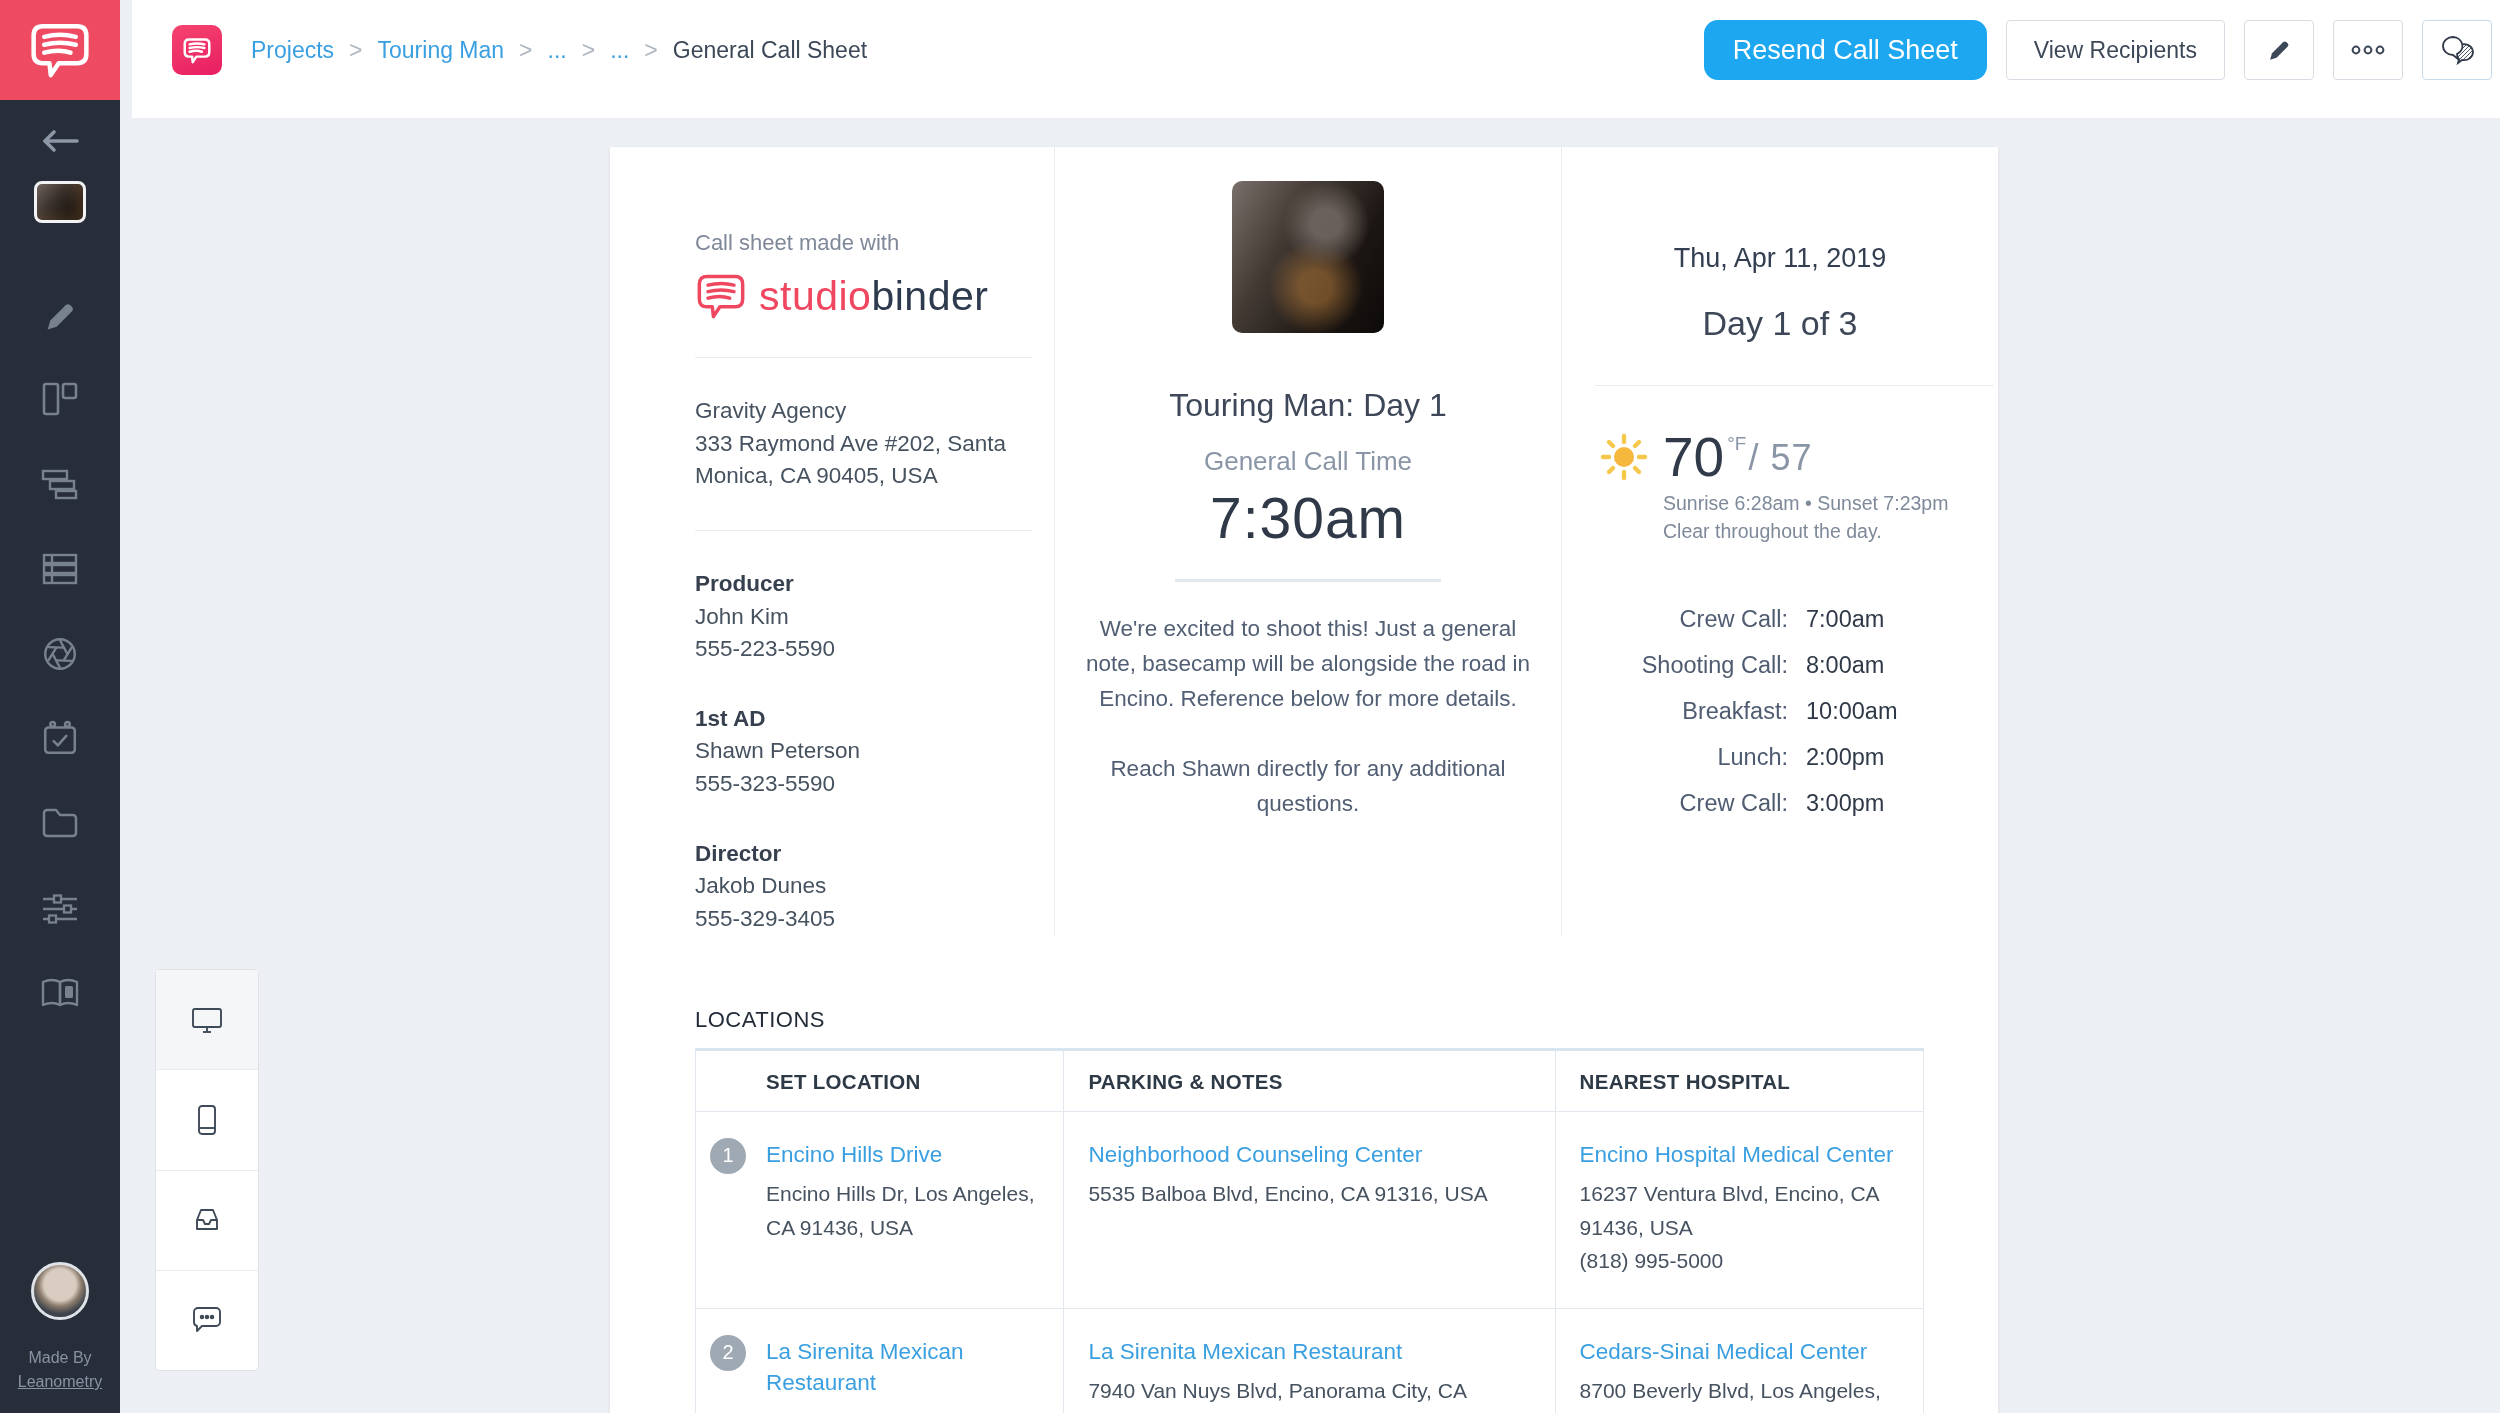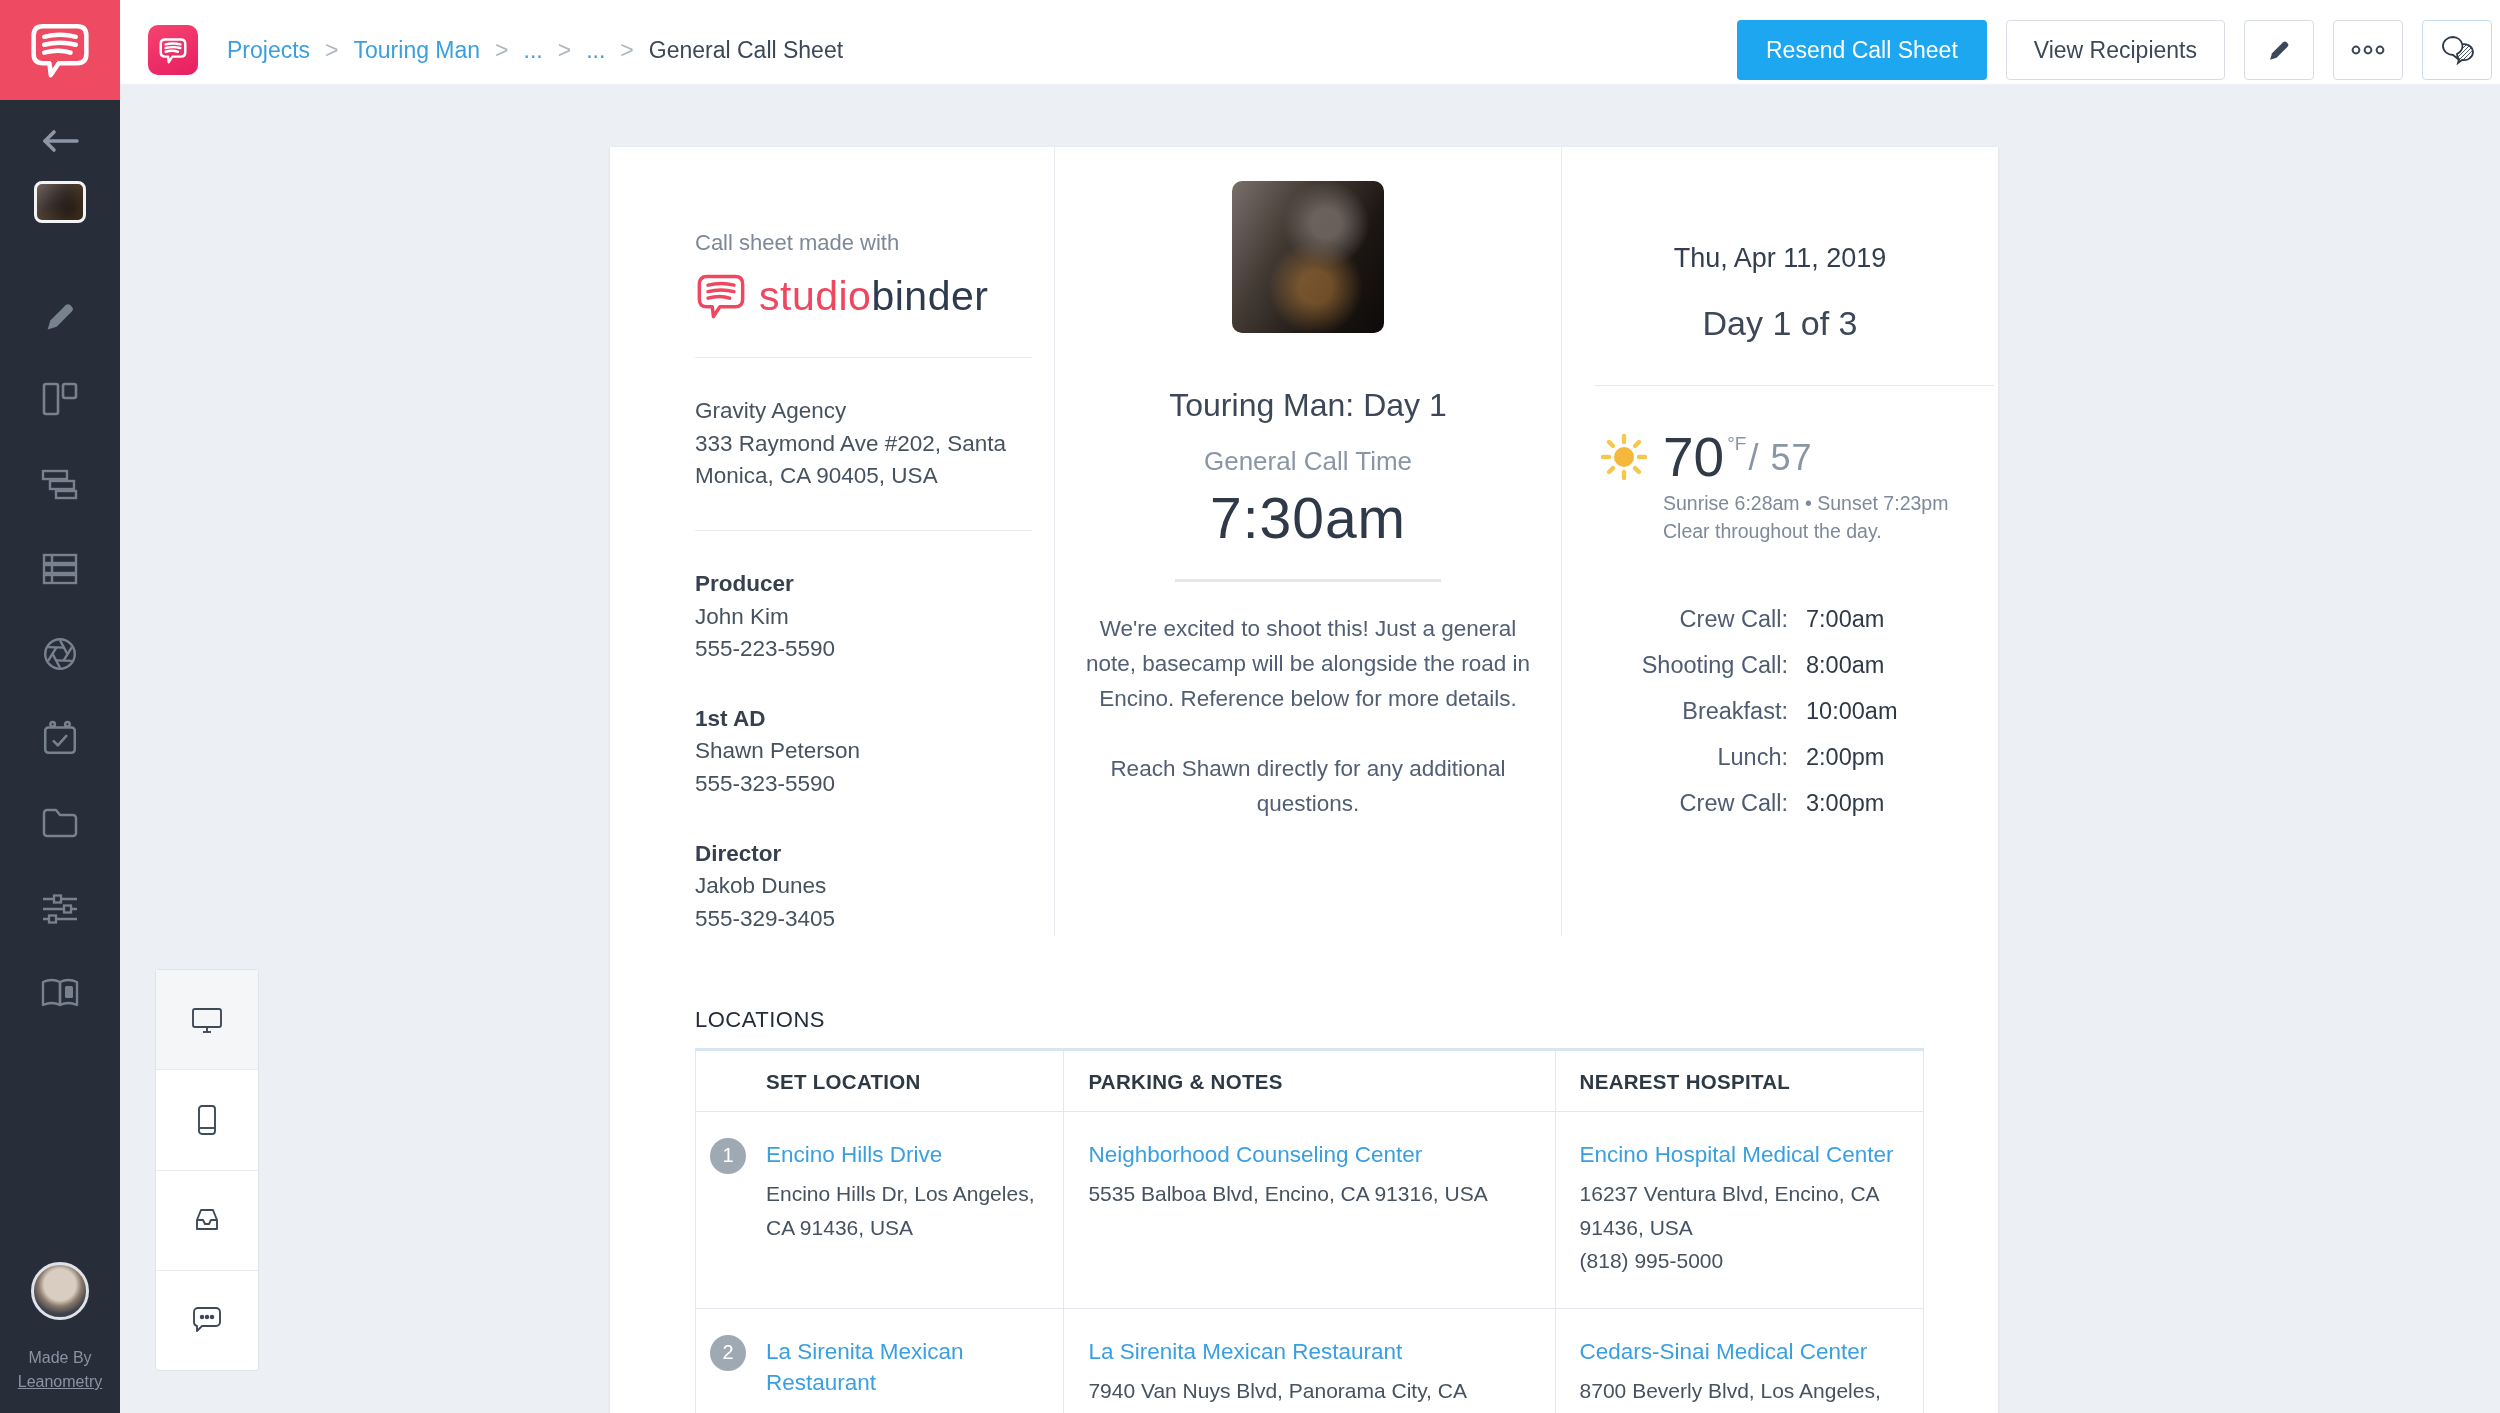--- a/index.html
+++ b/index.html
@@ -17,28 +17,28 @@
     background:linear-gradient(130deg,#6e6360 0%,#3a312d 40%,#17120f 75%,#0b0908 100%);
     box-shadow:inset -8px -4px 14px rgba(201,142,83,.25);
   }
   .avatar {
     width:58px; height:58px; border-radius:50%; border:3px solid #dfe3e8;
     background:radial-gradient(circle at 50% 38%,#d9cdc2 0 38%,#8a7a6b 52%,#3f444c 70%,#2e3642 100%);
   }
   .madeby { font-size:16px; color:#8a93a3; line-height:1.5; text-align:center; }
   .madeby .u { text-decoration:underline; cursor:pointer; }
   
-  .topbar { position:absolute; left:108px; top:0; right:0; height:84px; background:#ffffff; z-index:4; }
+  .topbar { position:absolute; left:132px; top:0; right:0; height:118px; background:#ffffff; z-index:4; }
   .crumbs { position:absolute; left:40px; top:0; height:100px; display:flex; align-items:center; gap:15px; }
   .app-icon { width:50px; height:50px; border-radius:10px; background:linear-gradient(160deg,#f5446f,#e81e62); display:flex; align-items:center; justify-content:center; margin-right:14px; cursor:pointer; }
   .crumb-link { color:#3a9fe0; font-size:23px; cursor:pointer; }
   .crumb-sep { color:#aeb6c0; font-size:23px; font-weight:300; }
   .crumb-cur { color:#3c4858; font-size:23px; }
   .top-actions { position:absolute; right:8px; top:20px; display:flex; align-items:center; gap:19px; }
-  .btn-primary { height:60px; padding:0 29px; border:none; border-radius:4px; background:#1ca7f0; color:#fff; font-size:23px; font-family:inherit; cursor:pointer; }
+  .btn-primary { height:60px; padding:0 29px; border:none; border-radius:14px; background:#1ca7f0; color:#fff; font-size:27px; font-family:inherit; cursor:pointer; }
   .btn-secondary { height:60px; padding:0 27px; border:1px solid #d8dde3; border-radius:4px; background:#fff; color:#3c4858; font-size:23px; font-family:inherit; cursor:pointer; }
   .btn-icon { width:70px; height:60px; border:1px solid #d8dde3; border-radius:4px; background:#fff; display:flex; align-items:center; justify-content:center; cursor:pointer; }
   .btn-icon.lit { border-color:#c6dcec; }
   
   .device-panel { position:absolute; left:155px; top:969px; width:104px; height:402px; background:#fff; border:1px solid #dfe3e8; border-radius:4px; display:flex; flex-direction:column; z-index:3; }
   .device-cell { flex:1; display:flex; align-items:center; justify-content:center; border-bottom:1px solid #e8ecef; cursor:pointer; }
   .device-cell:last-child { border-bottom:none; }
   .device-cell.active { background:#f4f6f7; }
   
   .card { position:absolute; left:610px; top:147px; width:1388px; height:1268px; background:#fff; box-shadow:0 1px 3px rgba(60,72,88,.10); }

